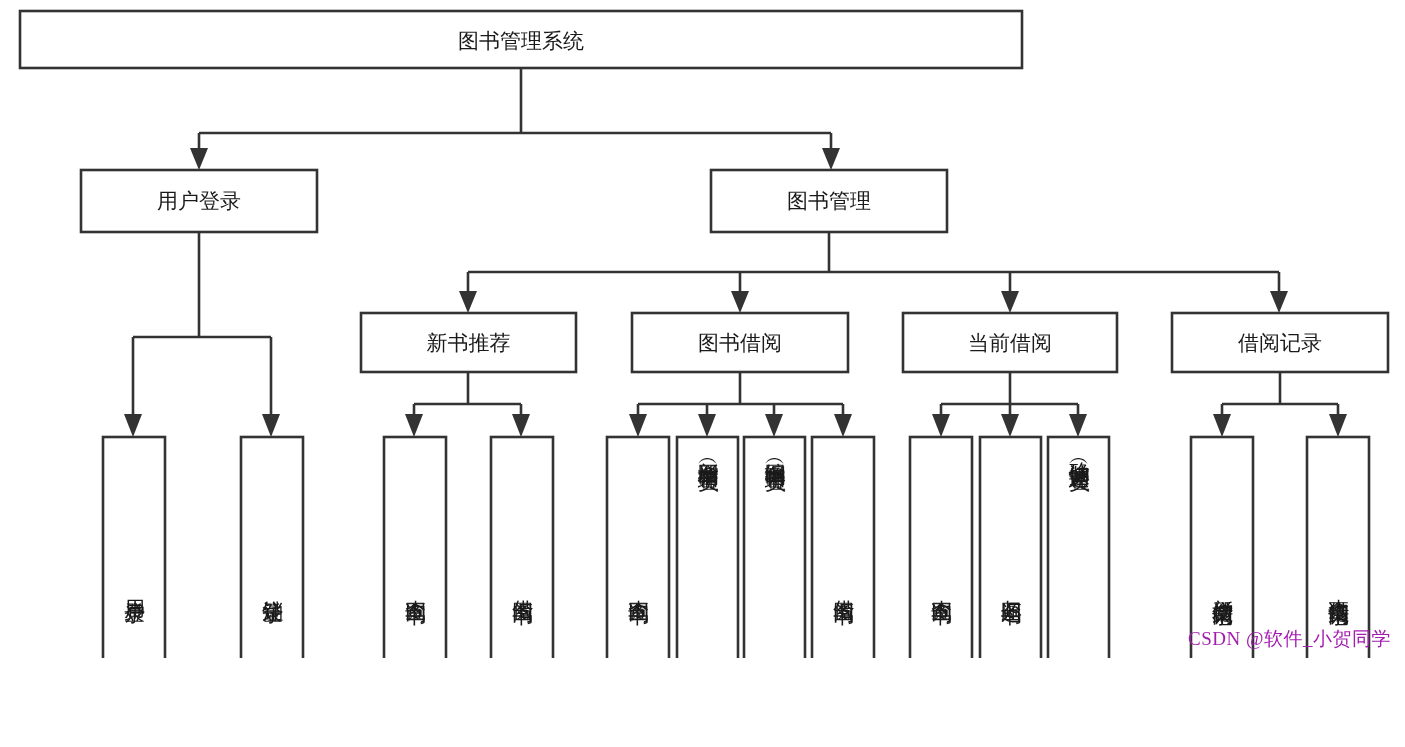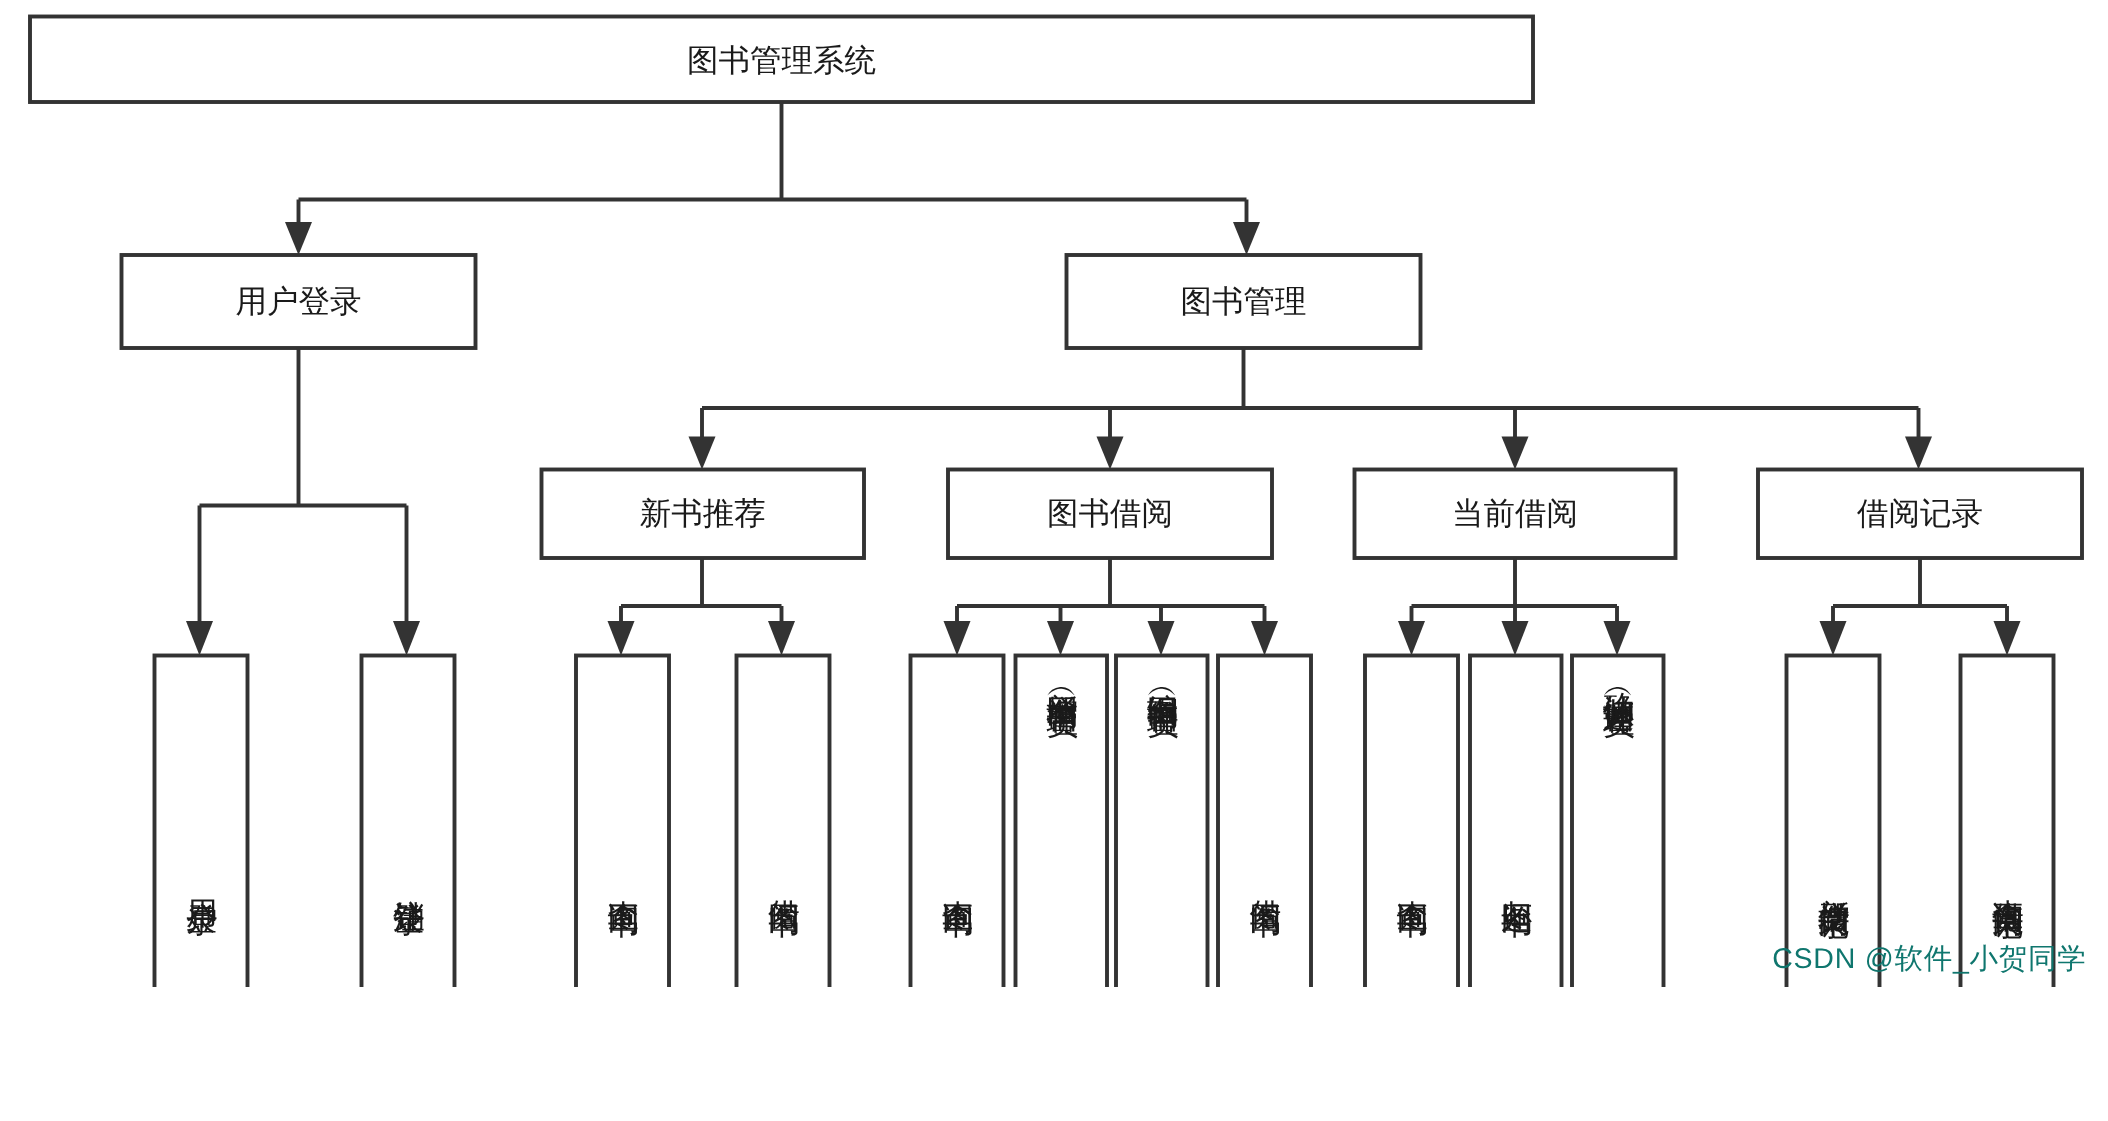--- a/index.html
+++ b/index.html
@@ -61,23 +61,23 @@
     align-items: center;
     justify-content: center;
     text-align: center;
     white-space: nowrap;
     pointer-events: none;
   }
   .watermark {
     position: absolute;
     right: 14px;
     bottom: 6px;
-    font-family: Liberation Sans, sans-serif;
+    font-family: Liberation Serif, serif;
     font-size: 19px;
-    color: #0f766e;
+    color: #a21caf;
     letter-spacing: 0.5px;
     user-select: none;
   }
 </style>
 </head>
 <body>
 
 <div id="diagram-root">
 
   <svg id="tree-svg" viewBox="0 0 1405 747">

